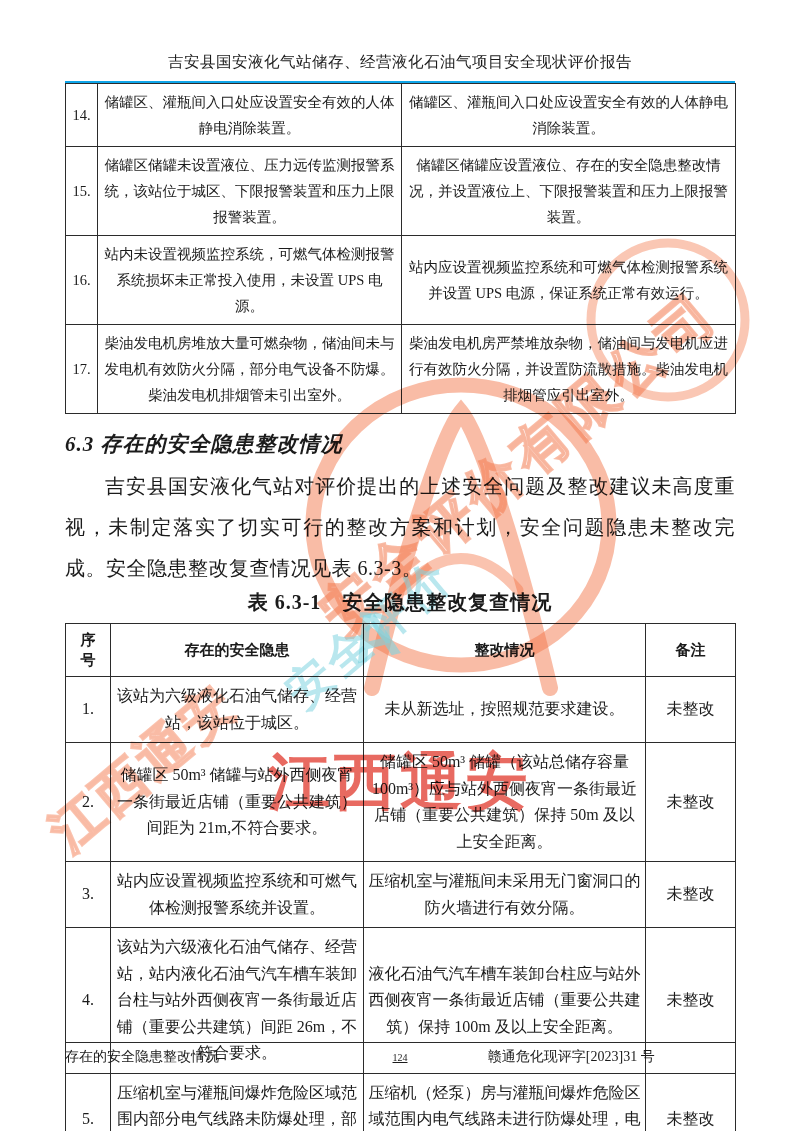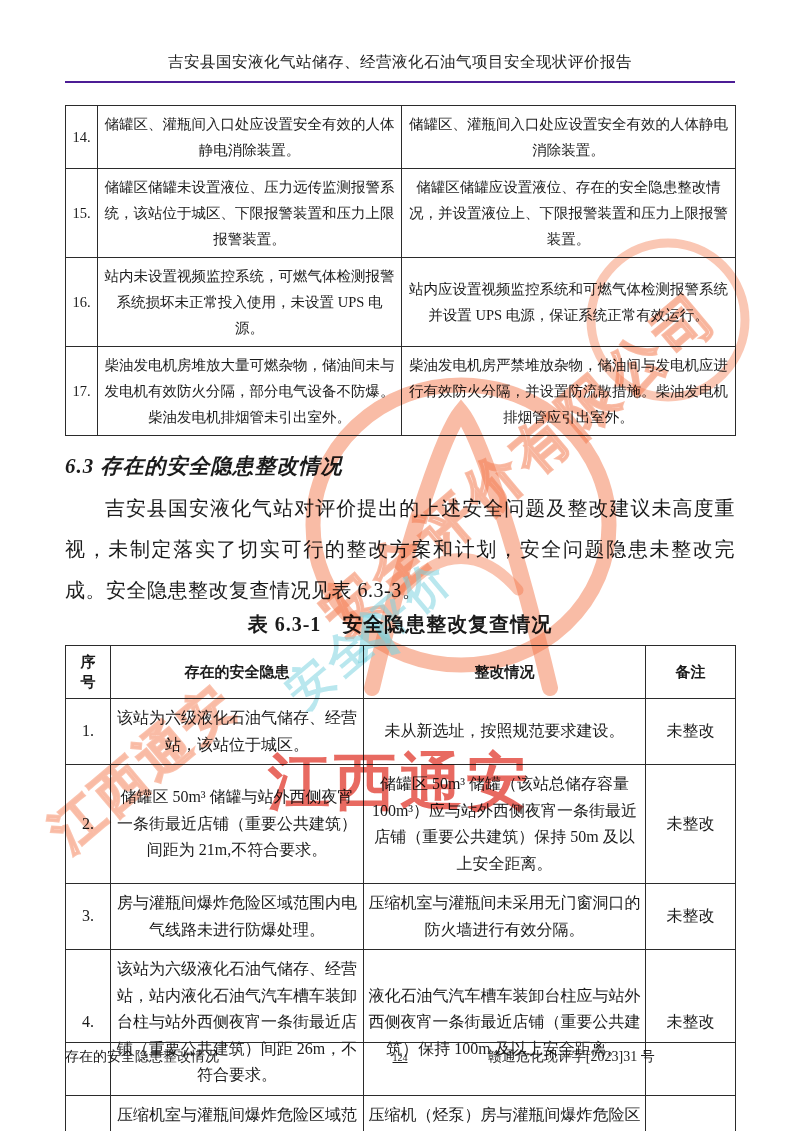--- a/index.html
+++ b/index.html
@@ -12,27 +12,27 @@
     font-family:"Liberation Serif","DejaVu Serif",serif;
     color:#1b1b1b;
   }
   .content { position:absolute; left:65px; top:0; width:670px; }
 
   
   .doc-header {
     padding-top:52px; padding-bottom:8px;
     text-align:center;
     font-size:15.5px; letter-spacing:0.5px;
-    border-bottom:2px solid #4c1d95;
+    border-bottom:2px solid #0ea5e9;
   }
 
   
   table { border-collapse:collapse; width:670px; table-layout:fixed; }
   td,th { border:1.5px solid #2b2b2b; vertical-align:middle; text-align:center; }
-  .cont-table { margin-top:22px; }
+  .cont-table { }
   .cont-table td { font-size:14.5px; line-height:26px; padding:5px 6px; }
 
   
   .section-heading {
     margin:16px 0 0 0;
     font-size:21px; font-weight:bold; font-style:italic;
     letter-spacing:1px;
   }
   .body-para {
     margin:8px 0 0 0;
@@ -169,21 +169,21 @@
             <td>未整改</td>
           </tr>
           <tr>
             <td>2.</td>
             <td>储罐区 50m³ 储罐与站外西侧夜宵一条街最近店铺（重要公共建筑）间距为 21m,不符合要求。</td>
             <td>储罐区 50m³ 储罐（该站总储存容量 100m³）应与站外西侧夜宵一条街最近店铺（重要公共建筑）保持 50m 及以上安全距离。</td>
             <td>未整改</td>
           </tr>
           <tr>
             <td>3.</td>
-            <td>房与灌瓶间爆炸危险区域范围内电气线路未进行防爆处理。</td>
+            <td>站内应设置视频监控系统和可燃气体检测报警系统并设置。</td>
             <td>压缩机室与灌瓶间未采用无门窗洞口的防火墙进行有效分隔。</td>
             <td>未整改</td>
           </tr>
           <tr>
             <td>4.</td>
             <td>该站为六级液化石油气储存、经营站，站内液化石油气汽车槽车装卸台柱与站外西侧夜宵一条街最近店铺（重要公共建筑）间距 26m，不符合要求。</td>
             <td>液化石油气汽车槽车装卸台柱应与站外西侧夜宵一条街最近店铺（重要公共建筑）保持 100m 及以上安全距离。</td>
             <td>未整改</td>
           </tr>
           <tr>

